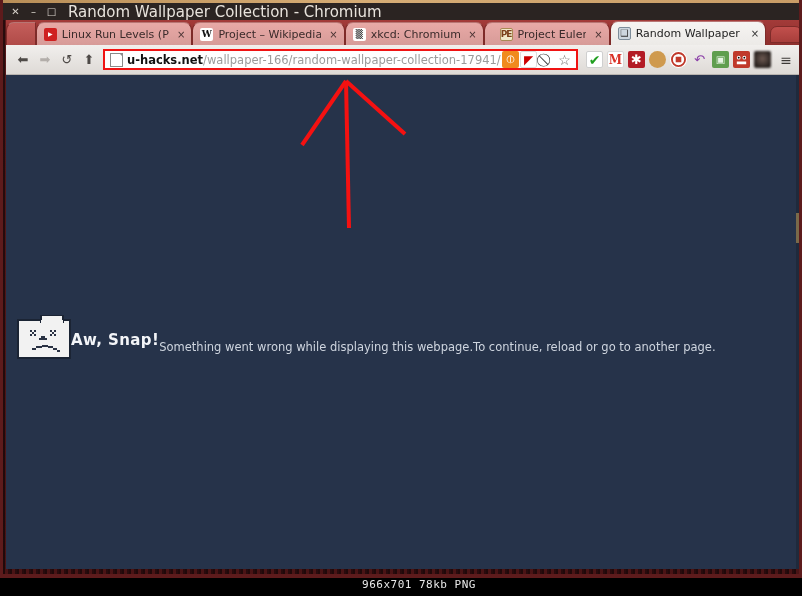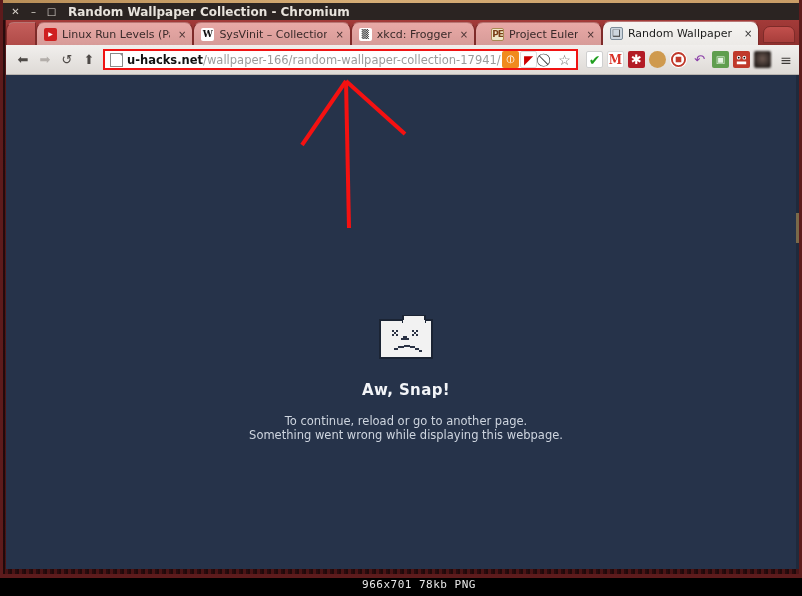--- a/index.html
+++ b/index.html
@@ -44,22 +44,22 @@
   #titlebar:before{
     content:""; position:absolute; left:0; right:0; top:-3px; height:3px;
     background:linear-gradient(90deg,#b98e57,#d7ad76 45%,#c99c66);
   }
   .tb-btn {
     color:#d8d2cb; font-size:10px; line-height:1;
     margin-left:7px; font-family:"DejaVu Sans", sans-serif;
     width:11px; text-align:center; cursor:pointer;
   }
   #title-text {
-    margin-left:11px; color:#e8e3dc; font-size:12px;
-    font-family:"DejaVu Sans", sans-serif; white-space:nowrap;font-weight:bold;
+    margin-left:11px; color:#e8e3dc; font-size:15px;
+    font-family:"DejaVu Sans", sans-serif; white-space:nowrap;
   }
 
   
   #tabstrip {
     position:absolute; left:3px; top:20px; width:796px; height:25px;
     background:#9e3a38;
     background:linear-gradient(180deg,#a33b39,#8e2f2d);
     z-index:4;
     display:flex; align-items:flex-end;
     padding-left:0;
@@ -191,22 +191,22 @@
   #scrollbar {
     position:absolute; right:0; top:0; width:6px; height:100%;
     background:#1f2a3c;
   }
   #scroll-thumb {
     position:absolute; right:0; top:138px; width:6px; height:30px;
     background:#7a6a4a;
   }
 
   #aw-snap {
-    position:absolute; left:4px; right:0; top:240px;
-    display:flex; flex-direction:column; align-items:center;
+    position:absolute; left:11px; right:0; top:240px;
+    display:flex; flex-direction:row; align-items:center;
     color:#d6dbe3; text-align:center;
   }
   #sad-folder { margin-bottom:22px; }
   #snap-title {
     font-size:15px; font-weight:bold; color:#f3f5f8;
     letter-spacing:.4px; margin-bottom:16px;
     font-family:"DejaVu Sans", sans-serif;
   }
   .snap-line {
     font-size:11.5px; color:#ced5df; line-height:13.5px;
@@ -248,27 +248,27 @@
       </div>
 
       <div class="tab">
         <span class="favicon fav-youtube"></span>
         <span class="tlabel">Linux Run Levels (Pa</span>
         <span class="tclose">×</span>
       </div>
 
       <div class="tab">
         <span class="favicon fav-wiki">W</span>
-        <span class="tlabel">SysVinit – Collection</span>
+        <span class="tlabel">Project – Wikipedia</span>
         <span class="tclose">×</span>
       </div>
 
       <div class="tab">
         <span class="favicon fav-xkcd">▒</span>
-        <span class="tlabel">xkcd: Frogger</span>
+        <span class="tlabel">xkcd: Chromium</span>
         <span class="tclose">×</span>
       </div>
 
       <div class="tab">
         <span class="favicon fav-euler">PE</span>
         <span class="tlabel">Project Euler</span>
         <span class="tclose">×</span>
       </div>
 
       <div class="tab active">
@@ -362,22 +362,22 @@
             <rect x="15" y="33" width="4" height="2"></rect>
             <rect x="19" y="31" width="6" height="2"></rect>
             <rect x="25" y="30" width="6" height="2"></rect>
             <rect x="31" y="31" width="5" height="2"></rect>
             <rect x="36" y="33" width="4" height="2"></rect>
             <rect x="40" y="35" width="3" height="2"></rect>
           </g>
         </svg>
 
         <div id="snap-title">Aw, Snap!</div>
+        <div class="snap-line">Something went wrong while displaying this webpage.</div>
         <div class="snap-line">To continue, reload or go to another page.</div>
-        <div class="snap-line">Something went wrong while displaying this webpage.</div>
       </div>
 
       <div id="scrollbar">
         <div id="scroll-thumb"></div>
       </div>
     </div>
   </div>
 
   <div id="statusbar">
     <span>966x701 78kb PNG</span>

